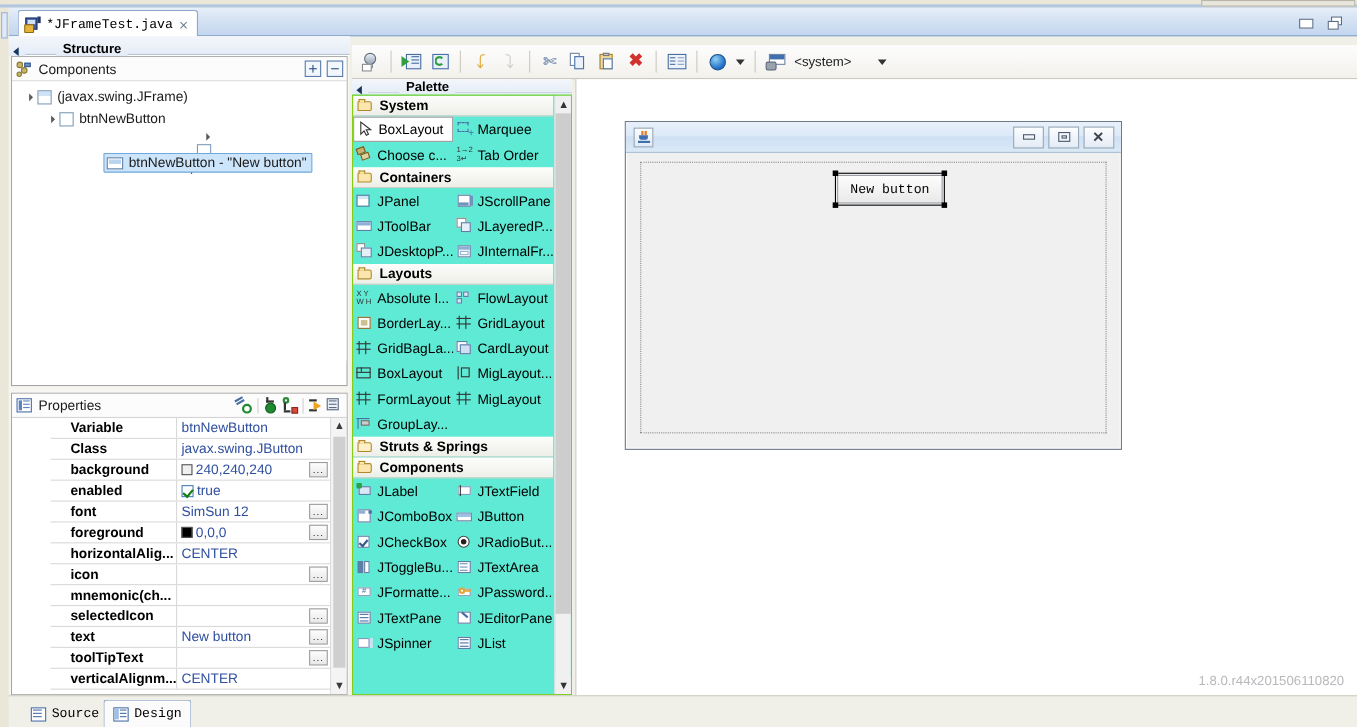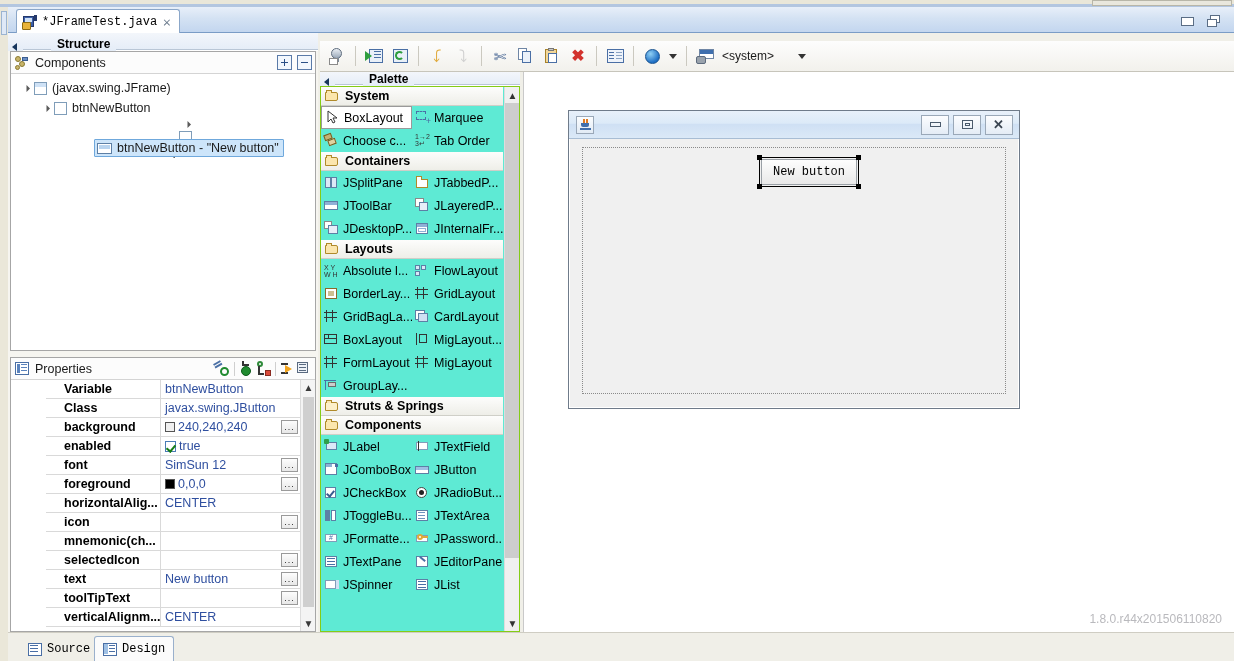--- a/index.html
+++ b/index.html
@@ -503,32 +503,32 @@
             <span>Tab Order</span>
           </div>
         </div>
 
         <div class="pcat">
           <span class="folder"></span>
           <span>Containers</span>
         </div>
         <div class="prowx">
           <div class="pitem">
-              <span class="pic" style="display:inline-block;position:relative;">
-                <span style="position:absolute;left:1px;top:2px;width:12px;height:11px;border:1px solid #5d7fa5;box-sizing:border-box;background:#dde9f7;"></span>
-                <span style="position:absolute;left:6px;top:2px;width:2px;height:11px;background:#5d7fa5;"></span>
-              </span>
-              <span>JSplitPane</span>
-            </div>
-          <div class="pitem">
-              <span class="pic" style="display:inline-block;position:relative;">
-                <span style="position:absolute;left:1px;top:4px;width:12px;height:9px;border:1px solid #b08a2a;box-sizing:border-box;background:#fff;"></span>
-                <span style="position:absolute;left:1px;top:1px;width:6px;height:4px;border:1px solid #b08a2a;box-sizing:border-box;background:#fff;border-bottom:none;"></span>
-              </span>
-              <span>JTabbedP...</span>
+              <span class="pic" style="display:inline-block;">
+                <span style="display:block;margin-top:2px;width:12px;height:11px;border:1px solid #5d7fa5;box-sizing:border-box;background:linear-gradient(to bottom,#d6e6f7 0 35%,#fff 35% 100%);"></span>
+              </span>
+              <span>JPanel</span>
+            </div>
+          <div class="pitem">
+              <span class="pic" style="display:inline-block;position:relative;">
+                <span style="position:absolute;left:1px;top:2px;width:12px;height:11px;border:1px solid #5d7fa5;box-sizing:border-box;background:#fff;"></span>
+                <span style="position:absolute;right:1px;top:3px;width:3px;height:9px;background:#6f93bd;"></span>
+                <span style="position:absolute;left:2px;bottom:3px;width:9px;height:3px;background:#6f93bd;"></span>
+              </span>
+              <span>JScrollPane</span>
             </div>
         </div>
         <div class="prowx">
           <div class="pitem">
               <span class="pic" style="display:inline-block;position:relative;">
                 <span style="position:absolute;left:0;top:3px;width:14px;height:9px;border:1px solid #5d7fa5;box-sizing:border-box;background:#fff;"></span>
                 <span style="position:absolute;left:1px;top:4px;width:12px;height:3px;background:#8fb0d6;"></span>
               </span>
               <span>JToolBar</span>
             </div>

